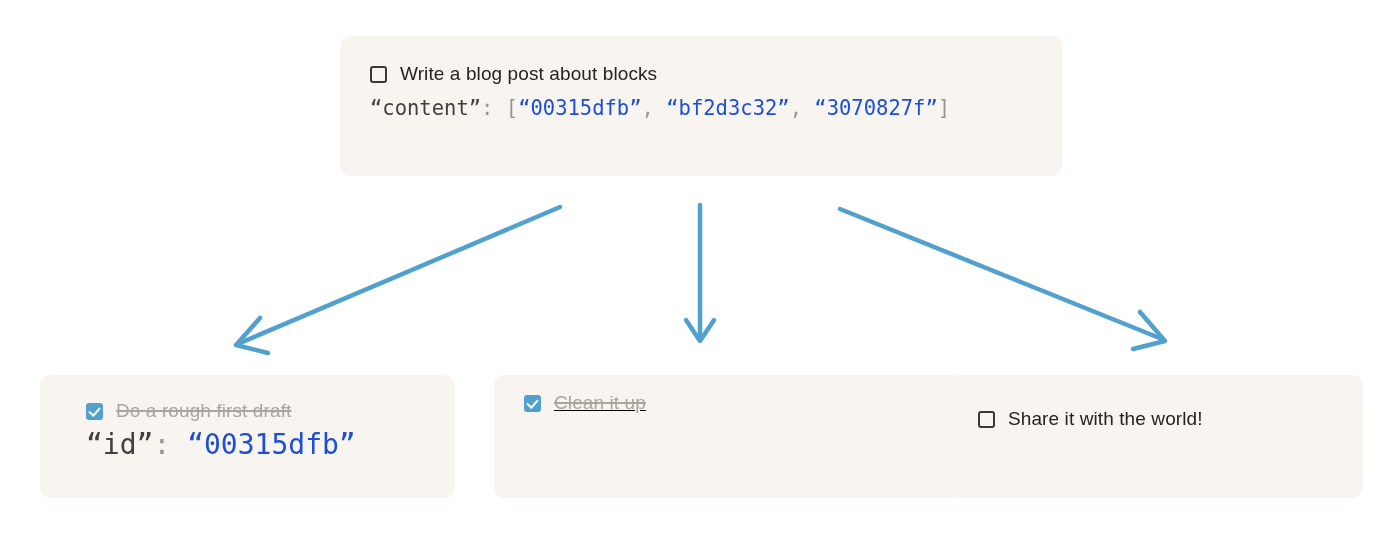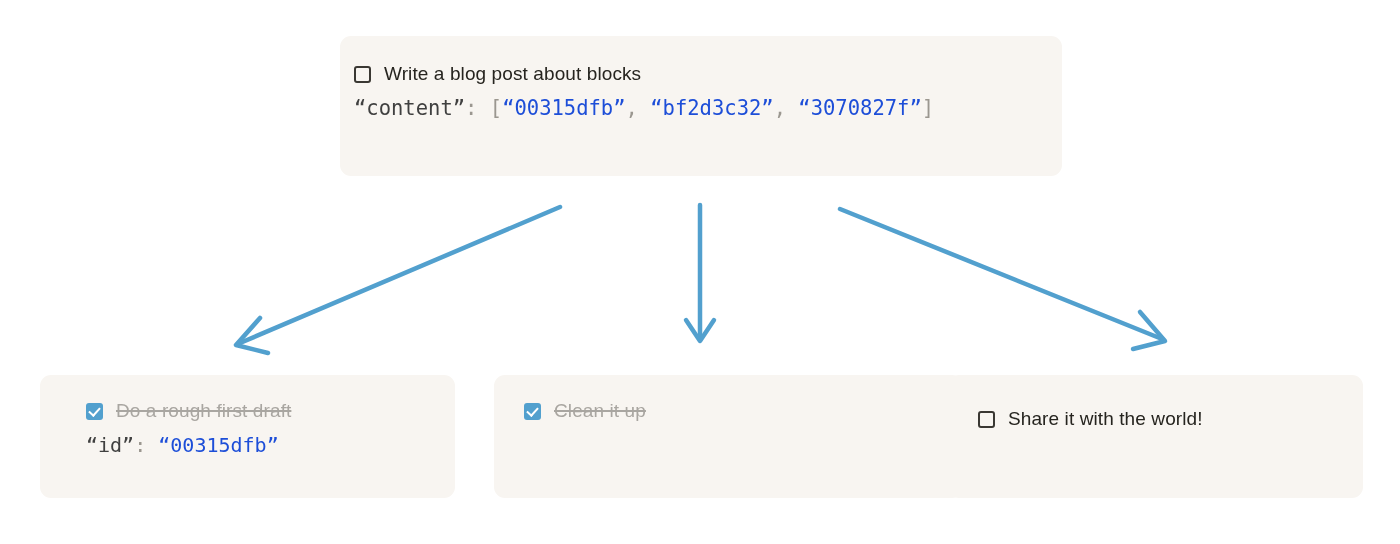--- a/index.html
+++ b/index.html
@@ -28,37 +28,38 @@
     background: #f8f5f1;
     border-radius: 11px;
     box-sizing: border-box;
   }
 
   .card-root {
     left: 340px;
     top: 36px;
     width: 722px;
     height: 140px;
-    padding: 26px 0 0 14px;
+    padding: 26px 0 0 30px;
   }
 
   .card-child-1 {
     left: 40px;
     top: 375px;
     width: 415px;
     height: 123px;
     padding: 24px 0 0 46px;
   }
 
   .card-child-2 {
     left: 494px;
     top: 375px;
     width: 469px;
     height: 123px;
-    padding: 24px 0 0 30px;
+    padding: 16px 0 0 30px;
+    text-decoration: underline;
   }
 
   .card-child-3 {
     left: 948px;
     top: 375px;
     width: 415px;
     height: 123px;
     padding: 32px 0 0 30px;
   }
 
@@ -106,21 +107,21 @@
   }
   .todo-label.done {
     color: #a9a6a1;
     text-decoration: line-through;
     text-decoration-thickness: 1.5px;
   }
 
   .code-line {
     margin-top: 9px;
     font-family: "DejaVu Sans Mono", monospace;
-    font-size: 20px;
+    font-size: 28px;
     line-height: 26px;
     white-space: nowrap;
     letter-spacing: 0px;
   }
   .tok-key   { color: #404040; }
   .tok-punct { color: #9b9790; }
   .tok-str   { color: #1d4ed8; }
 
   .card-root .code-line { font-size: 20.5px; }
 </style>

